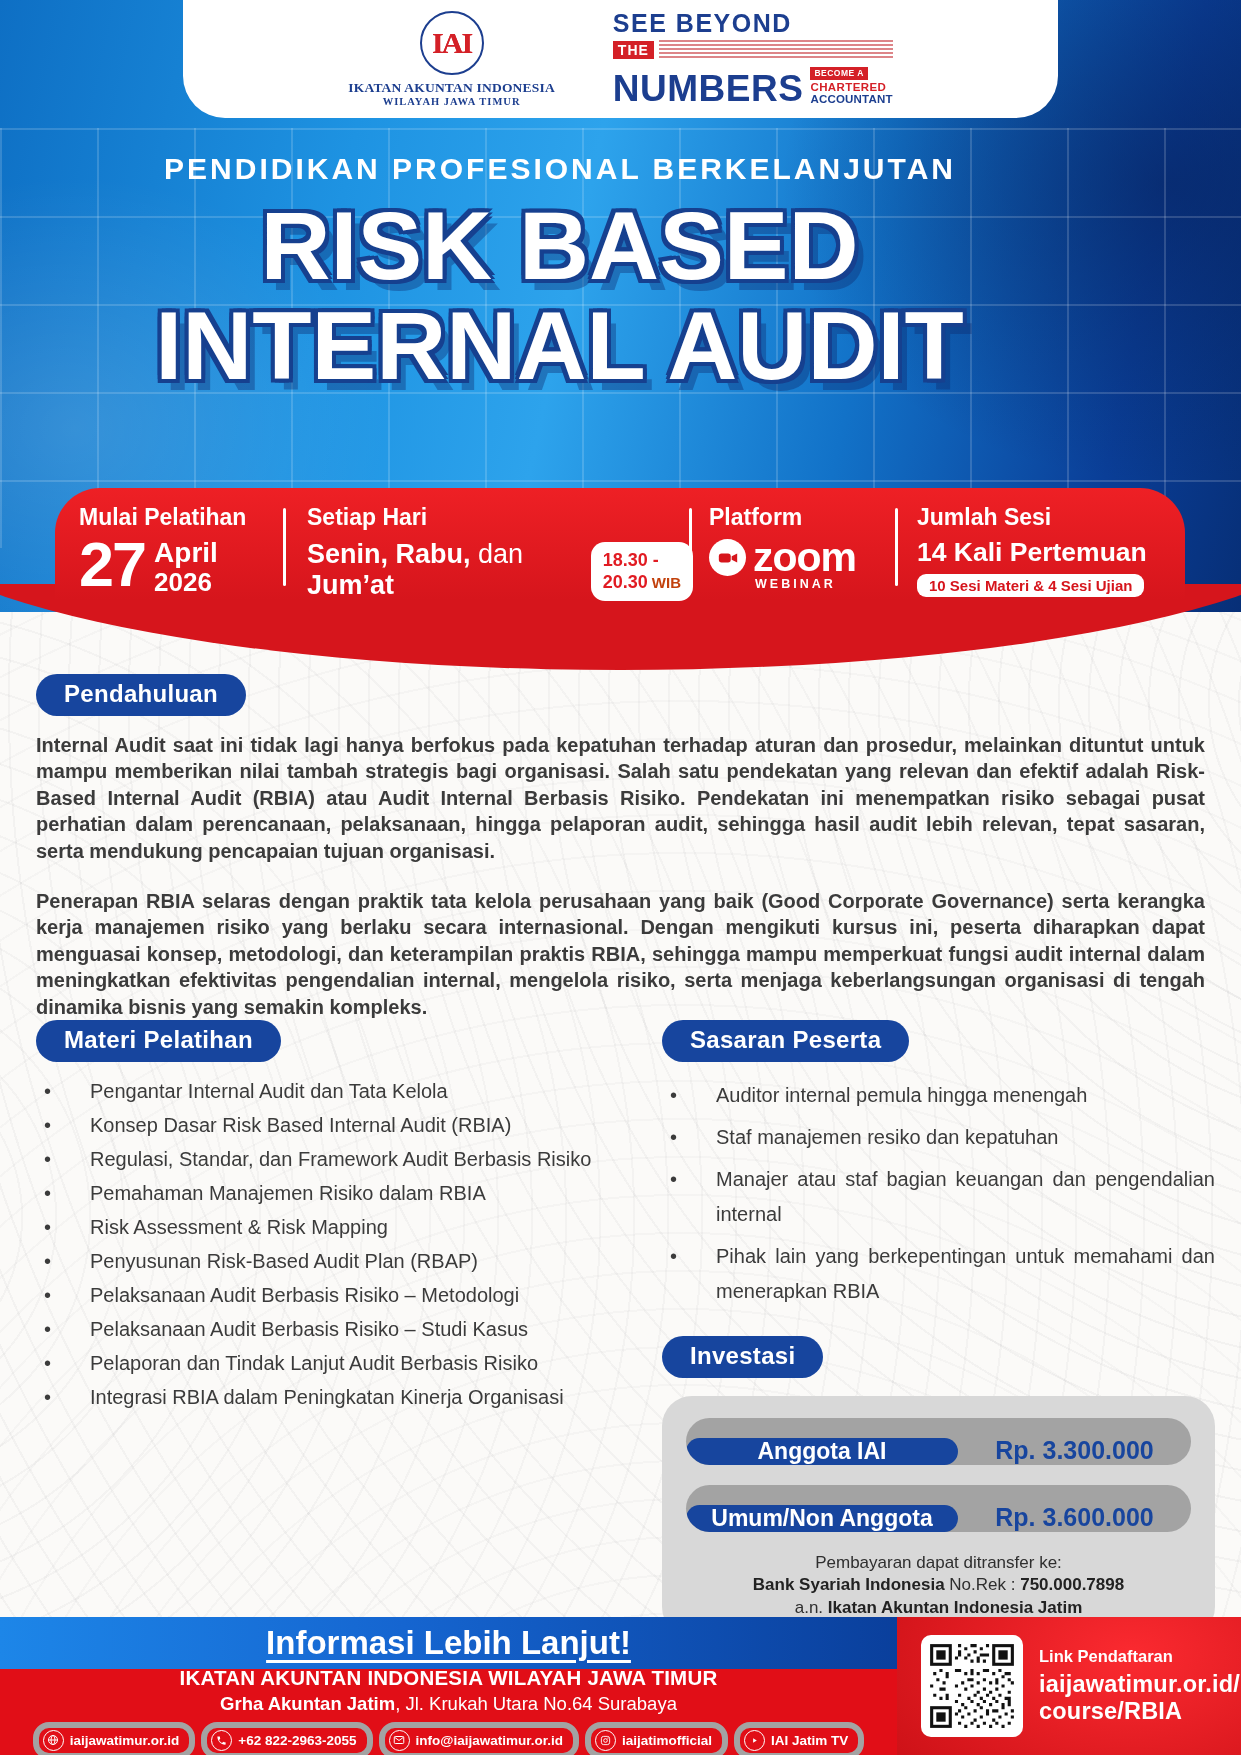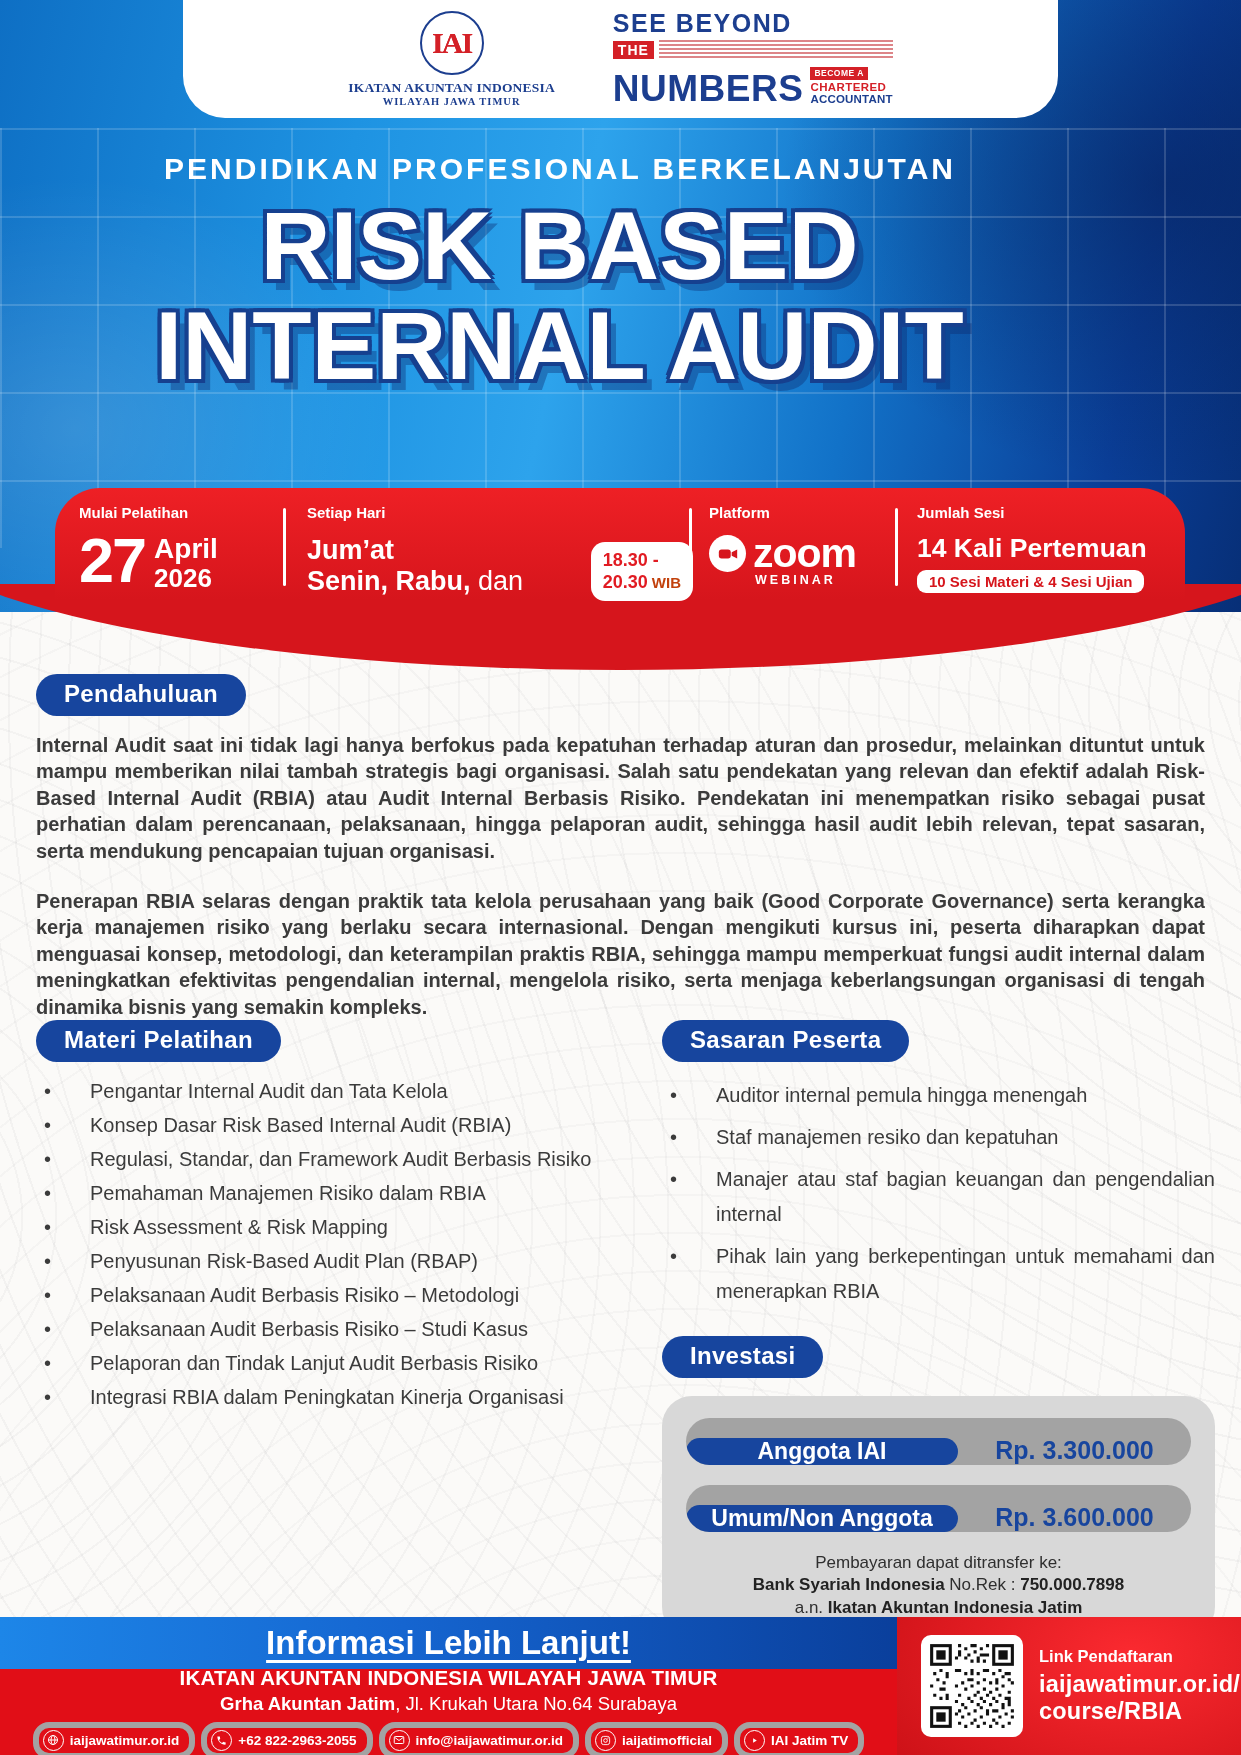--- a/index.html
+++ b/index.html
@@ -54,21 +54,21 @@
     font-weight:800;font-size:97px;line-height:1.03;letter-spacing:0;z-index:4;
     text-shadow:-4px -4px 0 #16408f,4px -4px 0 #16408f,-4px 4px 0 #16408f,4px 4px 0 #16408f,
       0 -4px 0 #16408f,0 4px 0 #16408f,-4px 0 0 #16408f,4px 0 0 #16408f,9px 11px 0 rgba(14,42,110,.38);}
 
   
   .arc-wrap{position:absolute;left:0;top:584px;width:1241px;height:100px;overflow:hidden;z-index:2;}
   .arc{position:absolute;left:-120px;top:-244px;width:1481px;height:330px;border-radius:50%;background:#d6151c;}
   .banner{position:absolute;left:55px;top:488px;width:1130px;height:112px;z-index:3;
     background:linear-gradient(180deg,#ee2025,#d6151c);border-radius:45px 45px 0 0;color:#fff;}
   .banner .sep{position:absolute;top:20px;height:78px;width:3px;background:#fff;border-radius:2px;}
-  .b-label{font-weight:700;font-size:15px;margin-bottom:14px;}
+  .b-label{font-weight:700;font-size:23px;margin-bottom:8px;}
   .b-col1{position:absolute;left:24px;top:16px;width:200px;}
   .date-row{display:flex;align-items:flex-start;gap:9px;}
   .date-day{font-weight:800;font-size:63px;line-height:.82;letter-spacing:-2px;}
   .date-my{line-height:1;}
   .date-month{font-weight:700;font-size:28px;}
   .date-year{font-weight:700;font-size:26px;margin-top:2px;}
   .b-col2{position:absolute;left:252px;top:16px;width:382px;}
   .days-line{font-size:27px;line-height:1.15;}
   .days-bold{font-weight:800;}
   .time-badge{position:absolute;right:-4px;top:38px;background:#fff;border-radius:14px;padding:8px 12px;
@@ -179,24 +179,24 @@
         <span class="date-my">
           <div class="date-month">April</div>
           <div class="date-year">2026</div>
         </span>
       </div>
     </div>
     <div class="sep" style="left:228px;"></div>
 
     <div class="b-col2">
       <div class="b-label">Setiap Hari</div>
-      <div class="days-line days-bold">Jum’at</div>
       <div class="days-line">
         <span class="days-bold">Senin, Rabu,</span><span> dan</span>
       </div>
+      <div class="days-line days-bold">Jum’at</div>
       <div class="time-badge">
         <div>18.30 -</div>
         <div><span>20.30</span><span class="time-zone"> WIB</span></div>
       </div>
     </div>
     <div class="sep" style="left:634px;"></div>
 
     <div class="b-col3">
       <div class="b-label">Platform</div>
       <div class="zoom-row">

